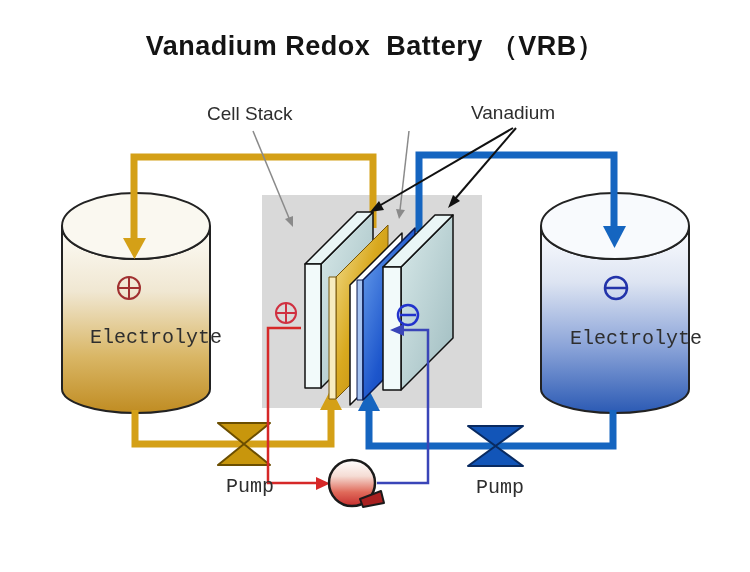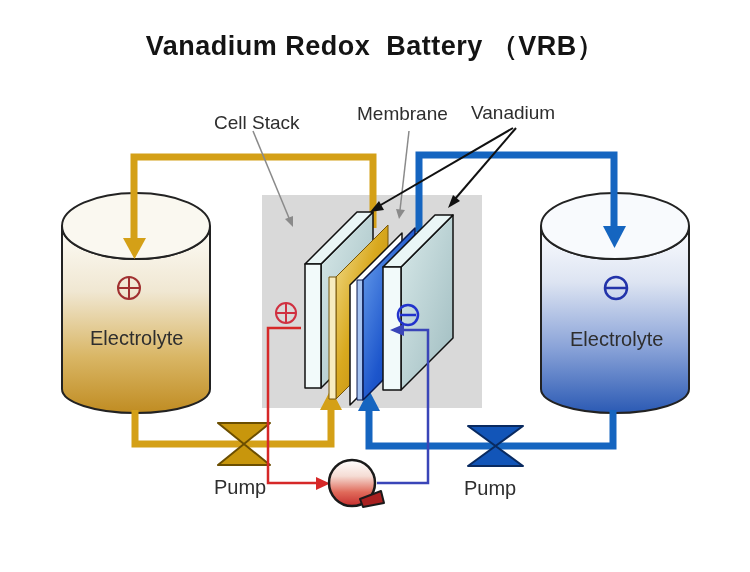--- a/index.html
+++ b/index.html
@@ -1,20 +1,20 @@
 <!DOCTYPE html>
 <html><head>
 <meta charset="utf-8">
 <style>
   html,body{margin:0;padding:0;background:#ffffff;}
   .canvas{position:relative;width:750px;height:572px;background:#ffffff;overflow:hidden;
           font-family:"Liberation Sans",sans-serif;}
   .canvas svg{position:absolute;left:0;top:0;}
   .lbl{position:absolute;z-index:2;color:#2e2e2e;font-size:19px;line-height:1.1;}
-  .lbl.center{text-align:left;}
+  .lbl.center{text-align:right;font-family:Liberation Mono, monospace;}
   .title{position:absolute;z-index:2;left:0;right:0;top:28px;text-align:center;
          font-size:27px;font-weight:bold;color:#141414;white-space:pre;letter-spacing:.5px;}
 </style>
 </head>
 <body>
 
 <div class="canvas">
 
   <svg width="750" height="572" viewBox="0 0 750 572">
     <defs>
@@ -149,22 +149,21 @@
       <polygon points="405,210 396,209 399,219" fill="#8A8A8A"></polygon>
       <line x1="513" y1="128" x2="379" y2="206" stroke="#111111" stroke-width="2"></line>
       <polygon points="379,201 384,210 370,212" fill="#111"></polygon>
       <line x1="516" y1="128" x2="455" y2="199" stroke="#111" stroke-width="2"></line>
       <polygon points="453,195 460,201 448,208" fill="#111"></polygon>
     </g>
   </svg>
 
   <div class="title">Vanadium Redox  Battery （VRB）</div>
 
-  <div class="lbl" style="left:214px;top:104px;margin-top:9px;">Cell Stack</div>
-  <div class="lbl" style="left:357px;top:104px;">Membrane</div>
+  <div class="lbl" style="left:207px;top:104px;">Cell Stack</div>
   <div class="lbl" style="left:471px;top:103px;">Vanadium</div>
 
   <div class="lbl center" style="left:90px;top:327px;width:123px;font-size:20px;">Electrolyte</div>
   <div class="lbl center" style="left:570px;top:328px;width:123px;font-size:20px;">Electrolyte</div>
 
   <div class="lbl center" style="left:214px;top:476px;width:60px;font-size:20px;">Pump</div>
   <div class="lbl center" style="left:464px;top:477px;width:60px;font-size:20px;">Pump</div>
 
 </div>
 

